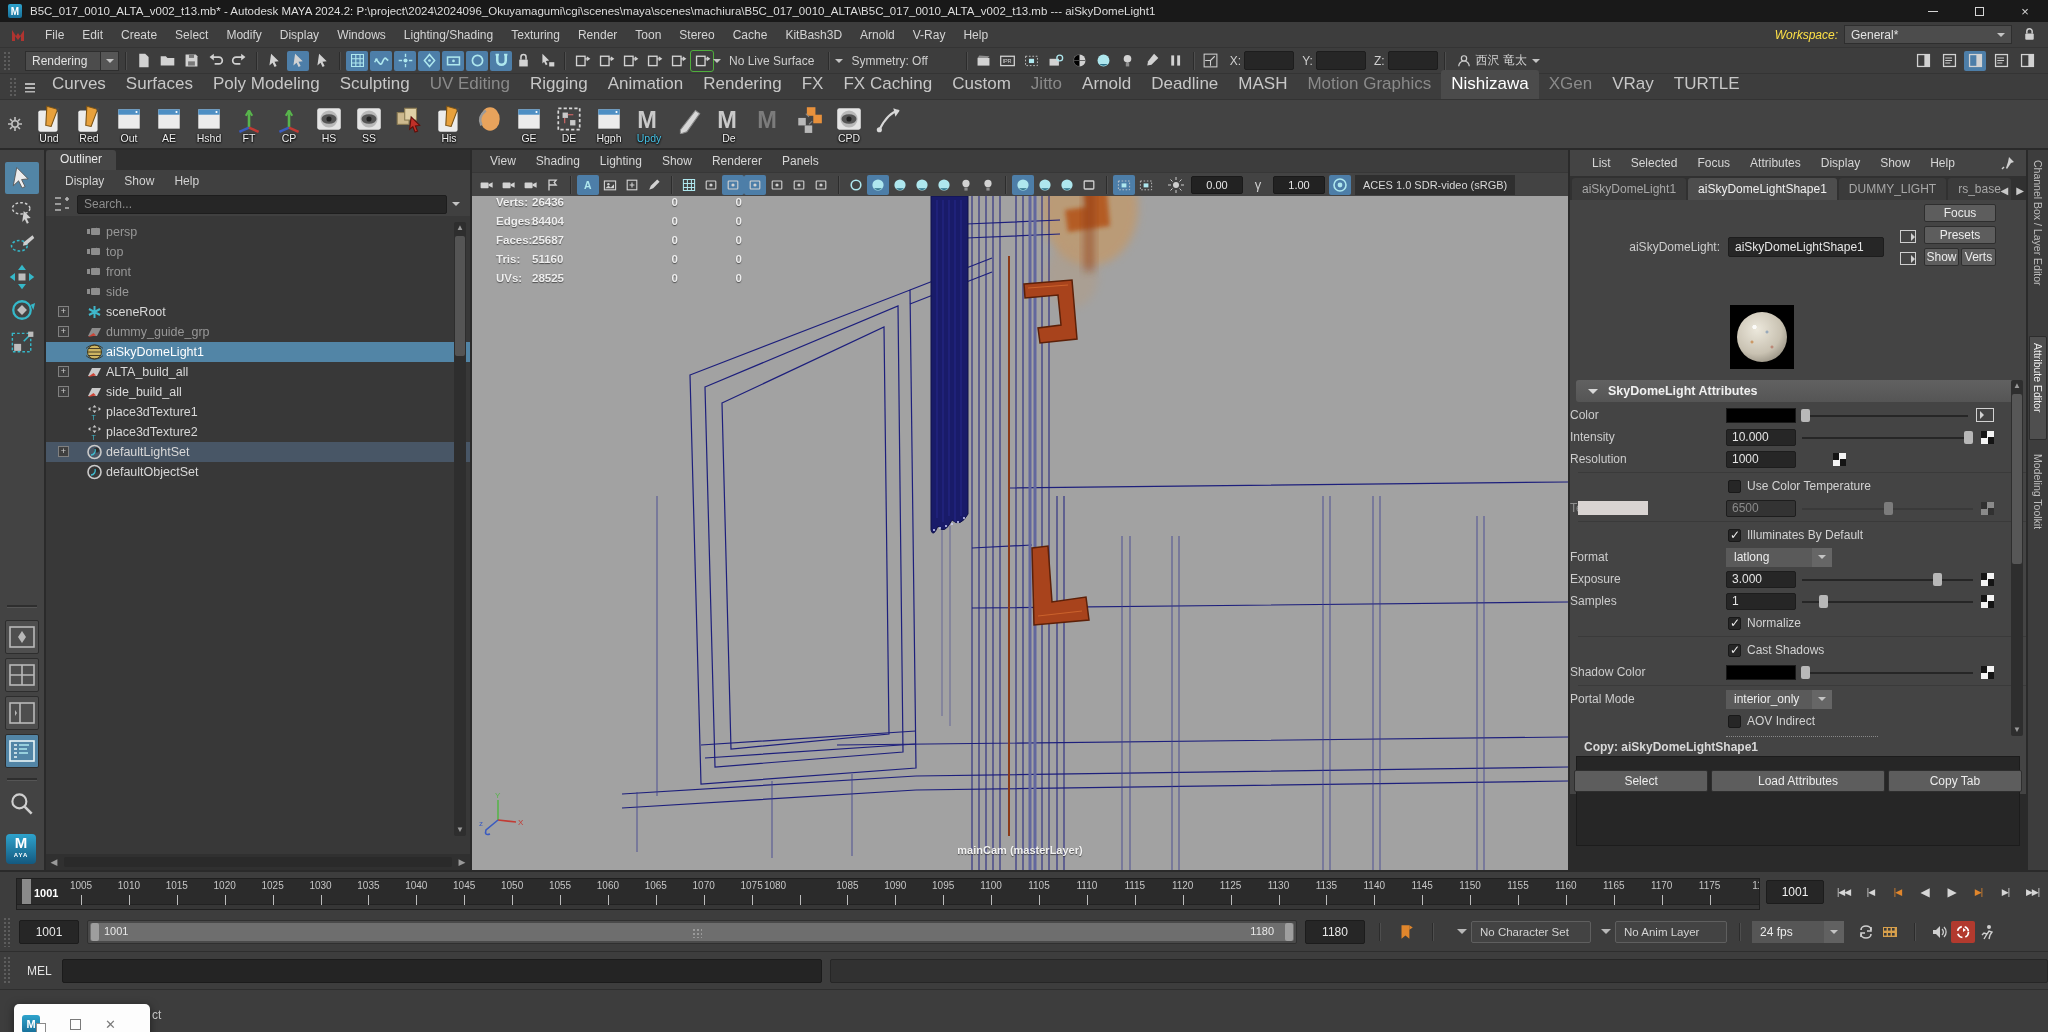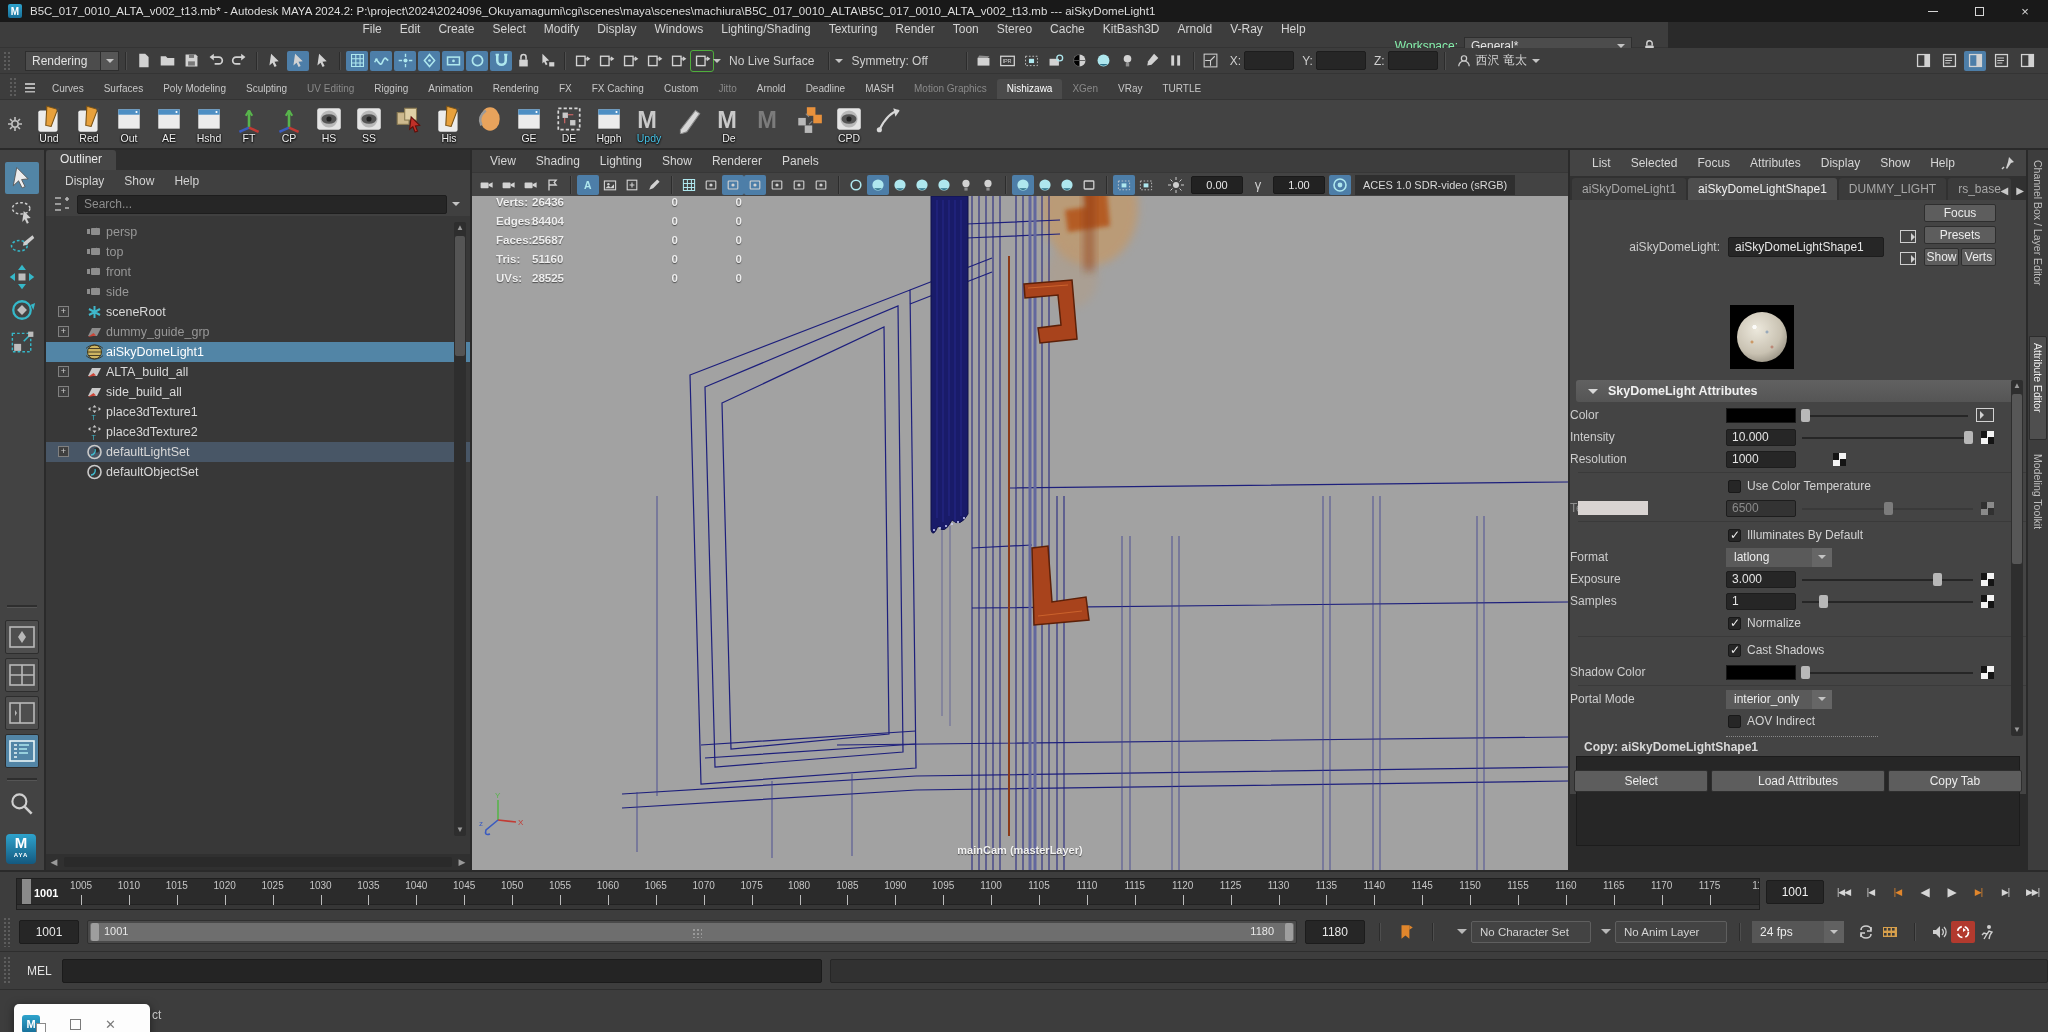--- a/index.html
+++ b/index.html
@@ -30,27 +30,27 @@
     background:linear-gradient(#2ea3cc,#176f99); color:#fff; font-size:10px; font-weight:bold;
     display:flex; align-items:center; justify-content:center; }
   #window-title{ font-size:11.5px; color:#dedede; white-space:nowrap; }
   #winbtns{ margin-left:auto; display:flex; height:100%; }
   .winbtn{ width:46px; height:100%; display:flex; align-items:center; justify-content:center; color:#d6d6d6; }
   .glyph-min{ width:10px; height:1px; background:#d6d6d6; }
   .glyph-max{ width:9px; height:9px; border:1px solid #d6d6d6; }
   .glyph-close{ font-size:13px; line-height:1; }
 
   
-  #menubar{ top:22px; left:0; width:1668px; height:26px; background:var(--bar);
-    border-bottom:1px solid #343434; display:flex; align-items:center;flex-direction:column; }
+  #menubar{ top:22px; left:0; width:2048px; height:26px; background:var(--bar);
+    border-bottom:1px solid #343434; display:flex; align-items:center; }
   #maya-logo{ width:16px; height:16px; margin:0 10px; }
   #menubar-items{ display:flex; }
   #menubar-items .menu-item{ padding:0 9px; font-size:12px; color:#d4d4d4; }
   #workspace{ margin-left:auto; display:flex; align-items:center; gap:6px; padding-right:8px; }
-  #workspace .wslabel{ color:#86efac; }
+  #workspace .wslabel{ color:#fde047;font-style:italic; }
   #workspace .wsfield{ width:168px; height:19px; background:#4c4c4c; border:1px solid #2e2e2e;
     display:flex; align-items:center; padding:0 6px; color:#e4e4e4; }
   #workspace .wsfield .caret{ margin-left:auto; }
 
   
   #statusline{ top:48px; left:0; width:2048px; height:26px; background:var(--bar);
     border-bottom:1px solid #343434; display:flex; align-items:center; }
   #modeset{ display:flex; margin-left:12px; }
   #modeset .val{ width:76px; height:20px; background:#4c4c4c; border:1px solid #2e2e2e;
     padding:0 6px; line-height:19px; color:#e2e2e2;}
@@ -60,21 +60,21 @@
   .sl-group{ display:flex; gap:2px; }
   .numfield{ width:50px; height:19px; background:#262626; border:1px solid #1d1d1d; border-radius:2px;
     color:#e0e0e0; padding:0 4px; font-size:11px;}
   #user-combo{ display:flex; align-items:center; gap:5px; padding:0 6px; }
   #right-icons{ margin-left:auto; margin-right:10px; display:flex; gap:4px; }
 
   
   #shelftabs{ top:74px; left:0; width:2048px; height:26px; background:var(--bar);
     border-bottom:1px solid #333; display:flex; align-items:flex-end; }
   #shelf-ctrl{ display:flex; align-items:center; height:100%; padding:0 6px; gap:5px;}
-  .shelf-tab{ padding:4px 10px 5px; font-size:10px; color:#c7c7c7; flex:0 0 auto;}
+  .shelf-tab{ padding:4px 10px 5px; font-size:17px; color:#c7c7c7; flex:0 0 auto;}
   .shelf-tab.dim{ color:#8a8a8a; }
   .shelf-tab.active{ background:#4b4b4b; color:#ffffff; border-radius:3px 3px 0 0; }
   #shelficons{ top:100px; left:0; width:2048px; height:50px; background:var(--bar2);
     border-bottom:2px solid #2a2a2a; display:flex; align-items:center; }
   #shelf-gear{ width:30px; display:flex; justify-content:center; }
   #shelficons-row{ display:flex; gap:2px; }
   .shelf-item{ width:38px; height:42px; position:relative; border-radius:2px; }
   .shelf-item svg{ position:absolute; left:4px; top:1px; width:30px; height:30px; }
   .shelf-label{ position:absolute; left:0; right:0; bottom:1px; text-align:center; font-size:10.5px;
     color:#efefef; text-shadow:0 1px 2px #000, 0 0 2px #000; }
@@ -1544,21 +1544,21 @@
         <span class="tick" style="left: 543px;">1055</span>
         <span class="tickline" style="left: 543px;"></span>
         <span class="tick" style="left: 590.9px;">1060</span>
         <span class="tickline" style="left: 590.9px;"></span>
         <span class="tick" style="left: 638.8px;">1065</span>
         <span class="tickline" style="left: 638.8px;"></span>
         <span class="tick" style="left: 686.7px;">1070</span>
         <span class="tickline" style="left: 686.7px;"></span>
         <span class="tick" style="left: 734.6px;">1075</span>
         <span class="tickline" style="left: 734.6px;"></span>
-        <span class="tick" style="left: 782px;">1080</span>
+        <span class="tick" style="left: 758px;">1080</span>
         <span class="tickline" style="left: 782.5px;"></span>
         <span class="tick" style="left: 830.4px;">1085</span>
         <span class="tickline" style="left: 830.4px;"></span>
         <span class="tick" style="left: 878.3px;">1090</span>
         <span class="tickline" style="left: 878.3px;"></span>
         <span class="tick" style="left: 926.2px;">1095</span>
         <span class="tickline" style="left: 926.2px;"></span>
         <span class="tick" style="left: 974.1px;">1100</span>
         <span class="tickline" style="left: 974.1px;"></span>
         <span class="tick" style="left: 1022px;">1105</span>

